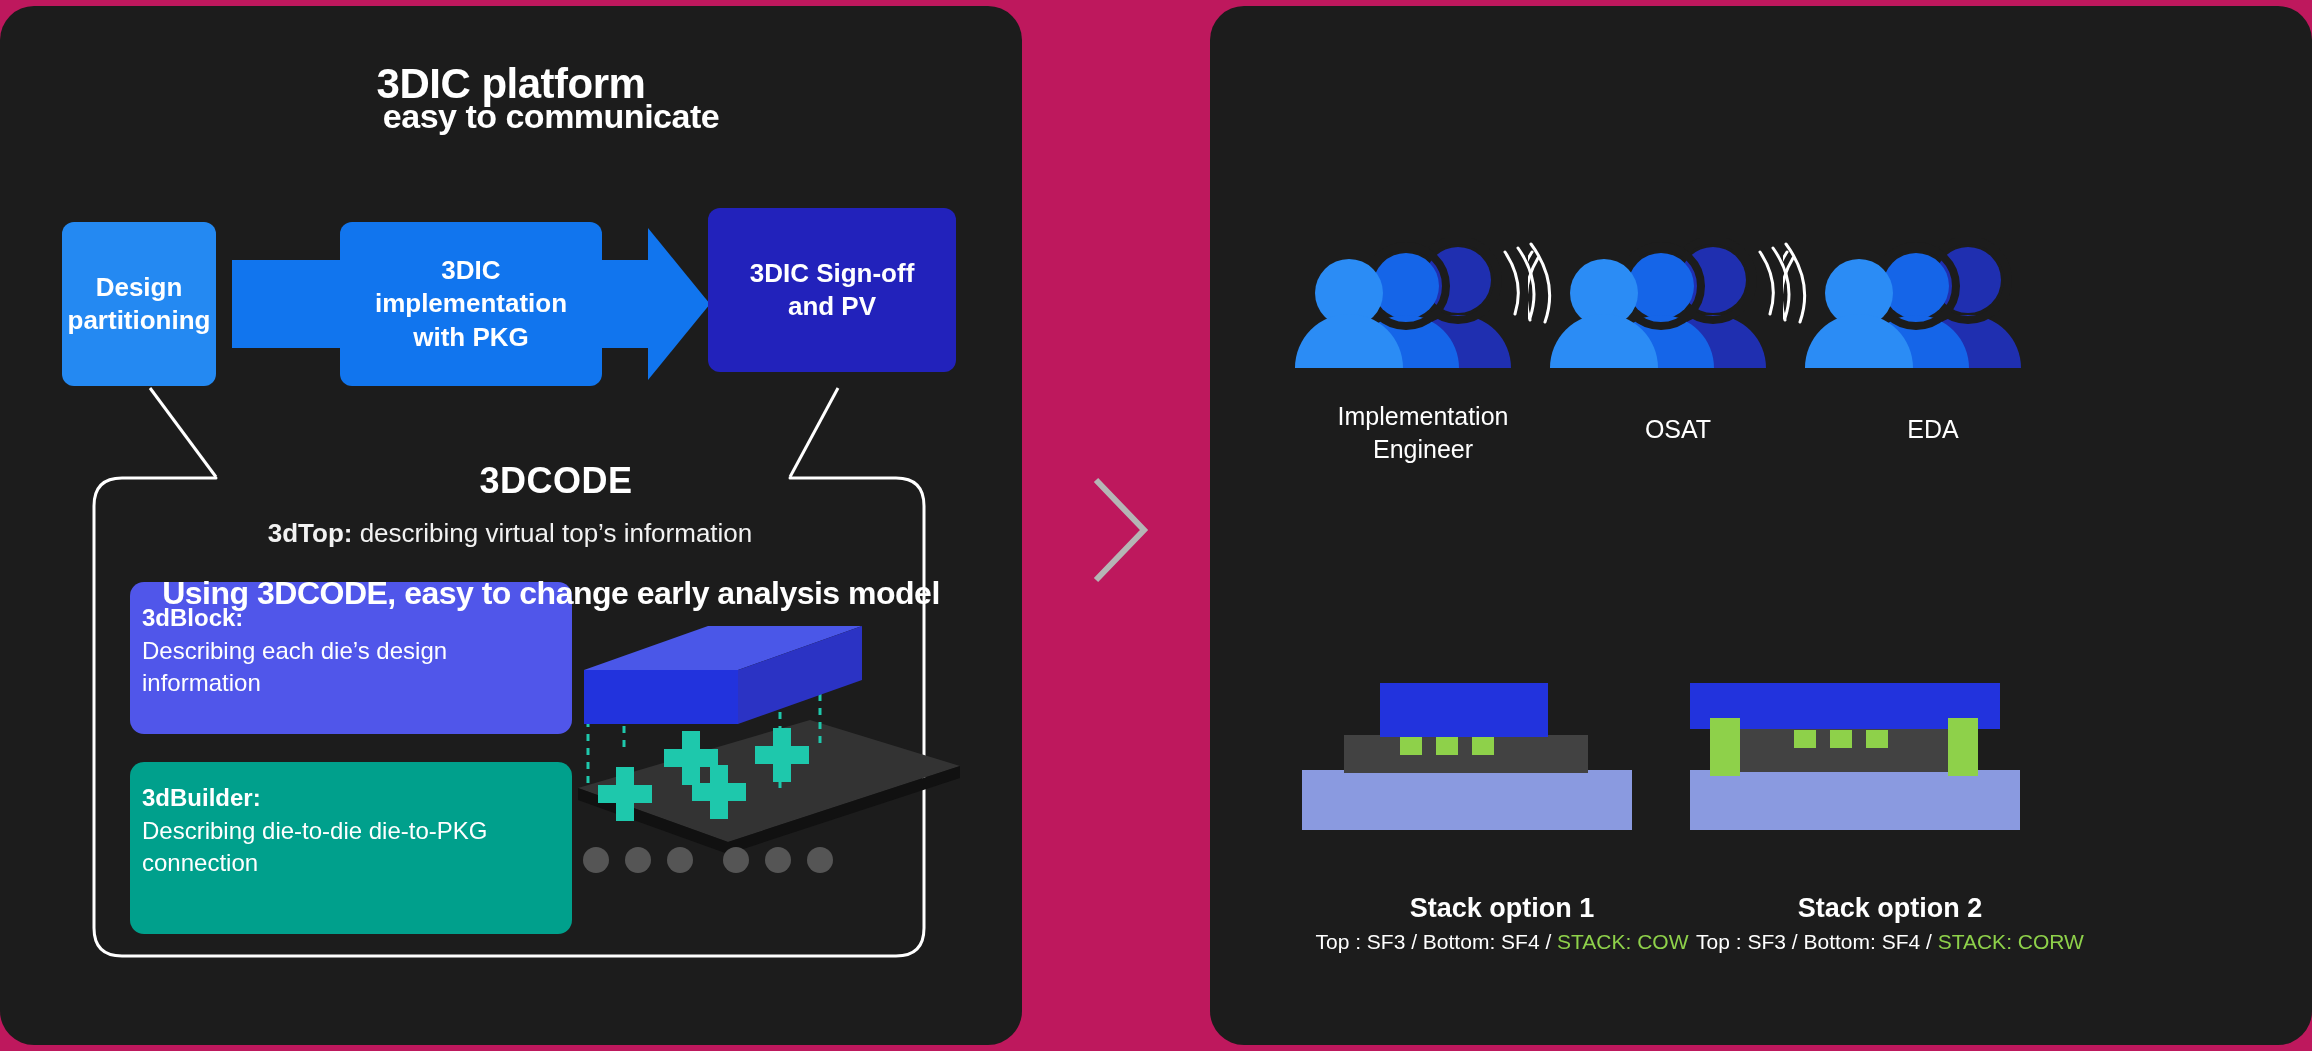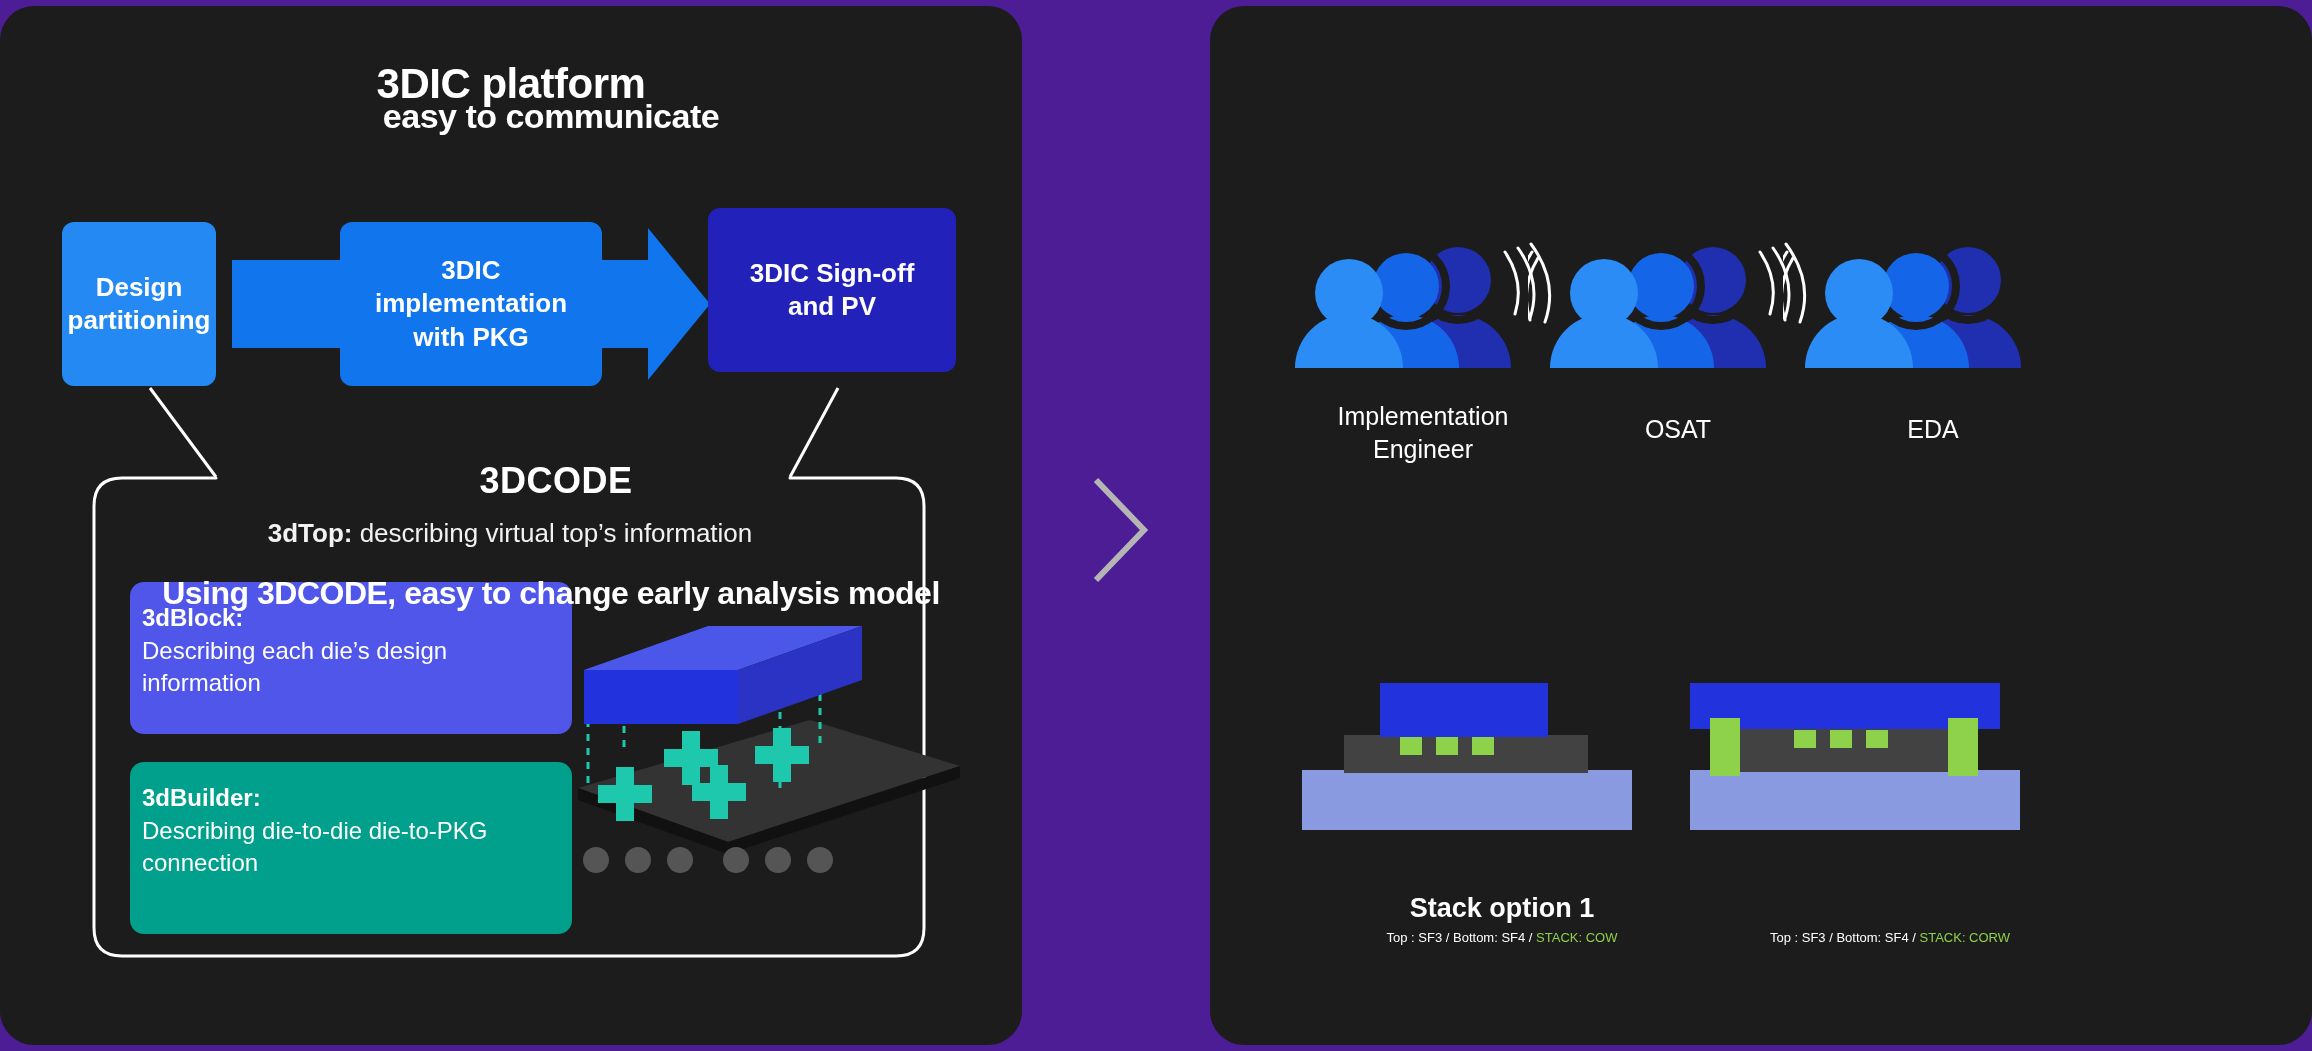--- a/index.html
+++ b/index.html
@@ -11,21 +11,21 @@
     width: 2312px;
     height: 1051px;
     font-family: "Liberation Sans", sans-serif;
     color: #ffffff;
     overflow: hidden;
   }
   .stage {
     position: relative;
     width: 2312px;
     height: 1051px;
-    background: #4c1d95;
+    background: #be185d;
   }
 
   
   .panel {
     position: absolute;
     background: #1c1c1c;
     border-radius: 34px;
   }
   #panel-left  { left: 0px;    top: 6px;  width: 1022px; height: 1039px; }
   #panel-right { left: 1210px; top: 6px;  width: 1102px; height: 1039px; }
@@ -158,21 +158,21 @@
     position: absolute;
     width: 400px;
     text-align: center;
     font-size: 27px;
     font-weight: 700;
   }
   .stack-spec {
     position: absolute;
     width: 460px;
     text-align: center;
-    font-size: 13px;
+    font-size: 21px;
     white-space: nowrap;
   }
   #stack-name-1 { left: 1202px; top: 893px; width: 600px;}
   #stack-spec-1 { left: 1272px; top: 930px; width: 460px;}
   #stack-name-2 { left: 1590px; top: 893px; width: 600px;}
   #stack-spec-2 { left: 1660px; top: 930px; width: 460px;}
   .stack-highlight { color: #8ed14a; }
 
   
   #center-chevron { position: absolute; left: 1080px; top: 470px; width: 80px; height: 120px; }
@@ -355,17 +355,18 @@
     <rect x="104" y="80" width="22" height="18" fill="#8ed14a"></rect>
     <rect x="140" y="80" width="22" height="18" fill="#8ed14a"></rect>
     <rect x="176" y="80" width="22" height="18" fill="#8ed14a"></rect>
   </svg>
 
   <div class="stack-name" id="stack-name-1">Stack option 1</div>
   <div class="stack-spec" id="stack-spec-1">
     <span>Top : SF3 / Bottom: SF4 / </span><span class="stack-highlight">STACK: COW</span>
   </div>
 
+  <div class="stack-name" id="stack-name-2">Stack option 2</div>
   <div class="stack-spec" id="stack-spec-2">
     <span>Top : SF3 / Bottom: SF4 / </span><span class="stack-highlight">STACK: CORW</span>
   </div>
 
 </div>
 
 </body></html>

